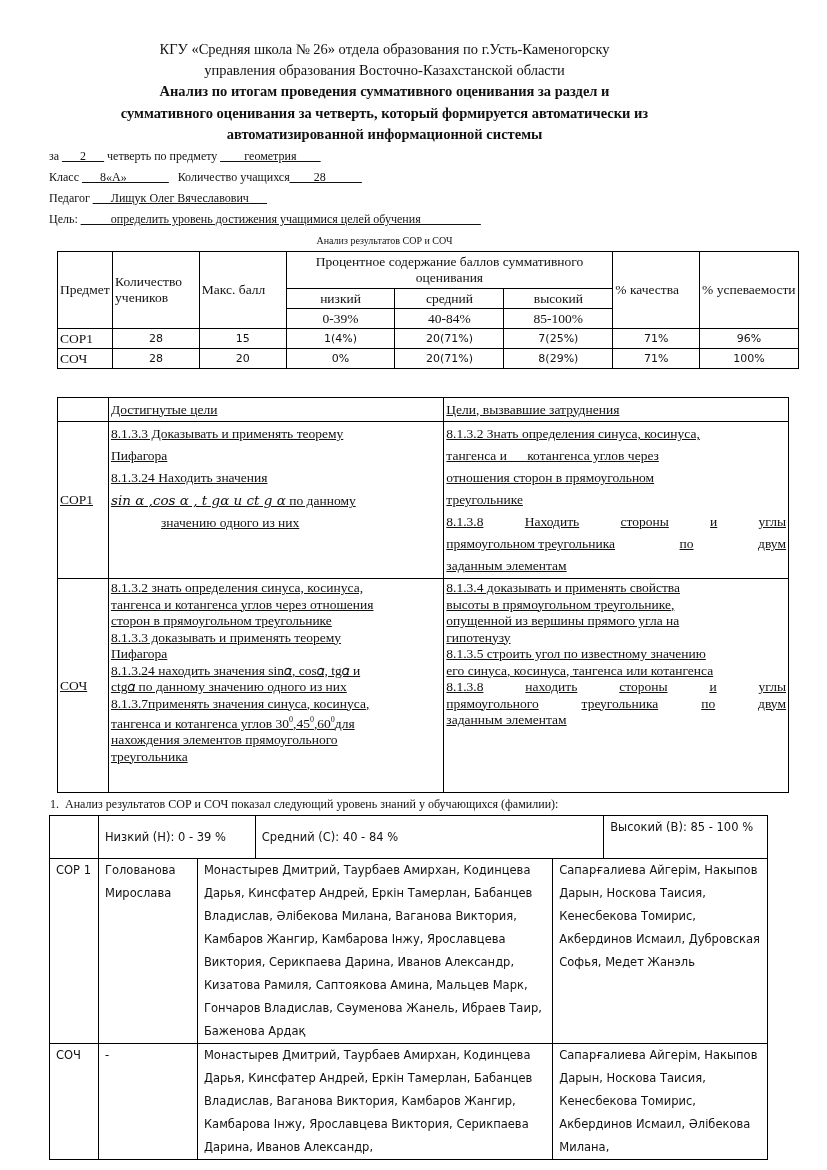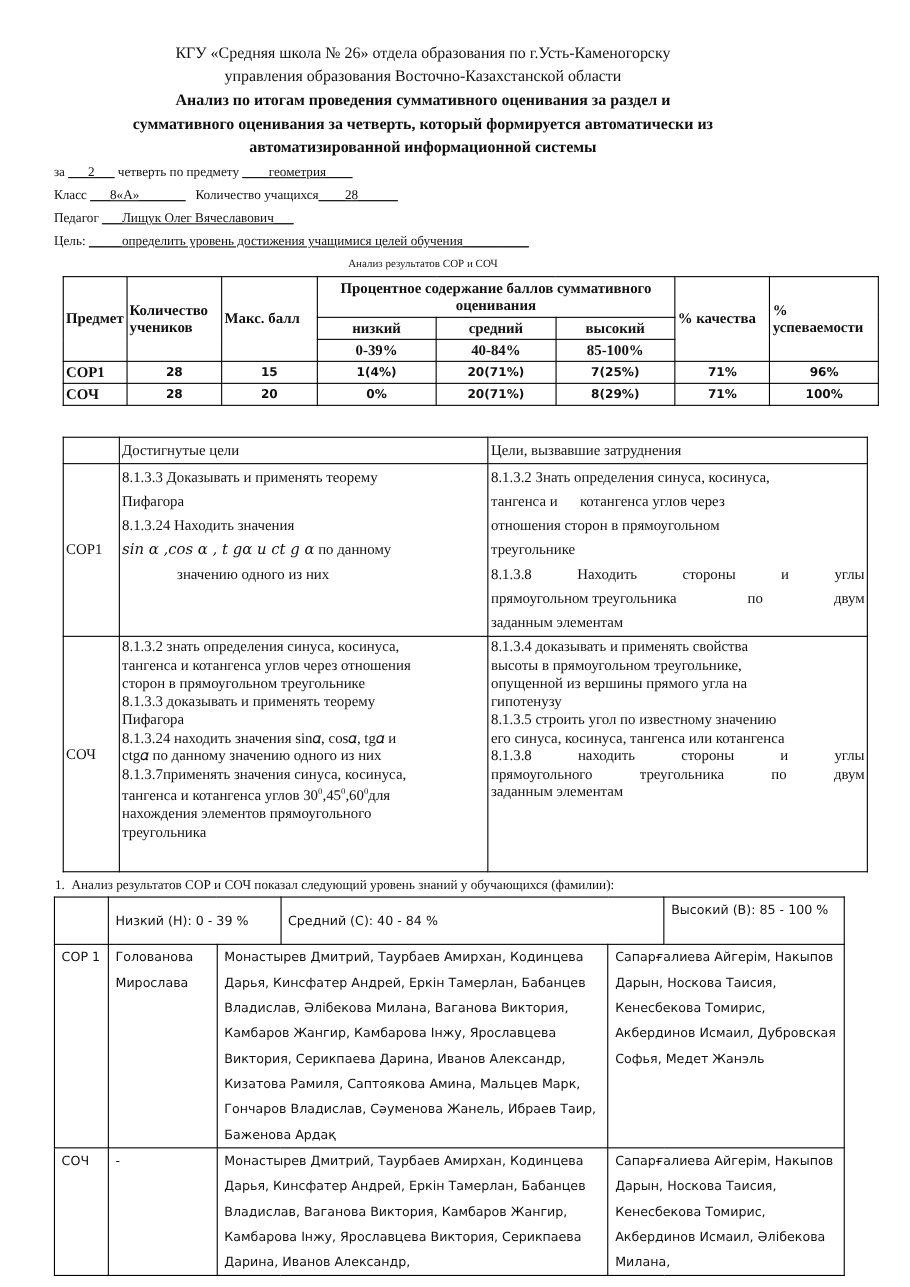--- a/index.html
+++ b/index.html
@@ -10,27 +10,27 @@
   .hdr { left: 0; width: 769px; text-align: center; font-size: 14.5px; line-height: 19px; }
   .hdr.bold { font-weight: bold; }
   .line { left: 49px; font-size: 12px; line-height: 19px; white-space: pre; }
   .u { text-decoration: underline; }
 
   table { border-collapse: collapse; }
   td { border: 1px solid #000; vertical-align: middle; padding: 0 2px; }
 
   
   #results { left: 57px; top: 251px; width: 742px; font-size: 13.5px; line-height: 16px; }
-  #results td { height: 19px; font-weight: bold; }
+  #results td { height: 19px; }
   #results .c { text-align: center; }
   #results .data td { font-family: "DejaVu Sans", sans-serif; font-size: 11px; }
   #results .data td.first { font-family: "Liberation Serif", serif; font-size: 13.5px; }
 
   
-  #goals { left: 57px; top: 397px; width: 732px; font-size: 13.5px; }
+  #goals { left: 57px; top: 397px; width: 732px; font-size: 13.5px; text-decoration: underline; }
   #goals td { vertical-align: top; padding: 1px 2px; }
   #goals td.lbl { vertical-align: middle; width: 46px; }
   #goals .p1 { line-height: 22px; }
   #goals .p2 { line-height: 16.5px; }
   .jl { display: flex; justify-content: space-between; align-items: center; }
   .indent { padding-left: 50px; }
   sup { font-size: 8px; }
   .math { font-style: italic; font-family: "DejaVu Serif", serif; }
 
   

